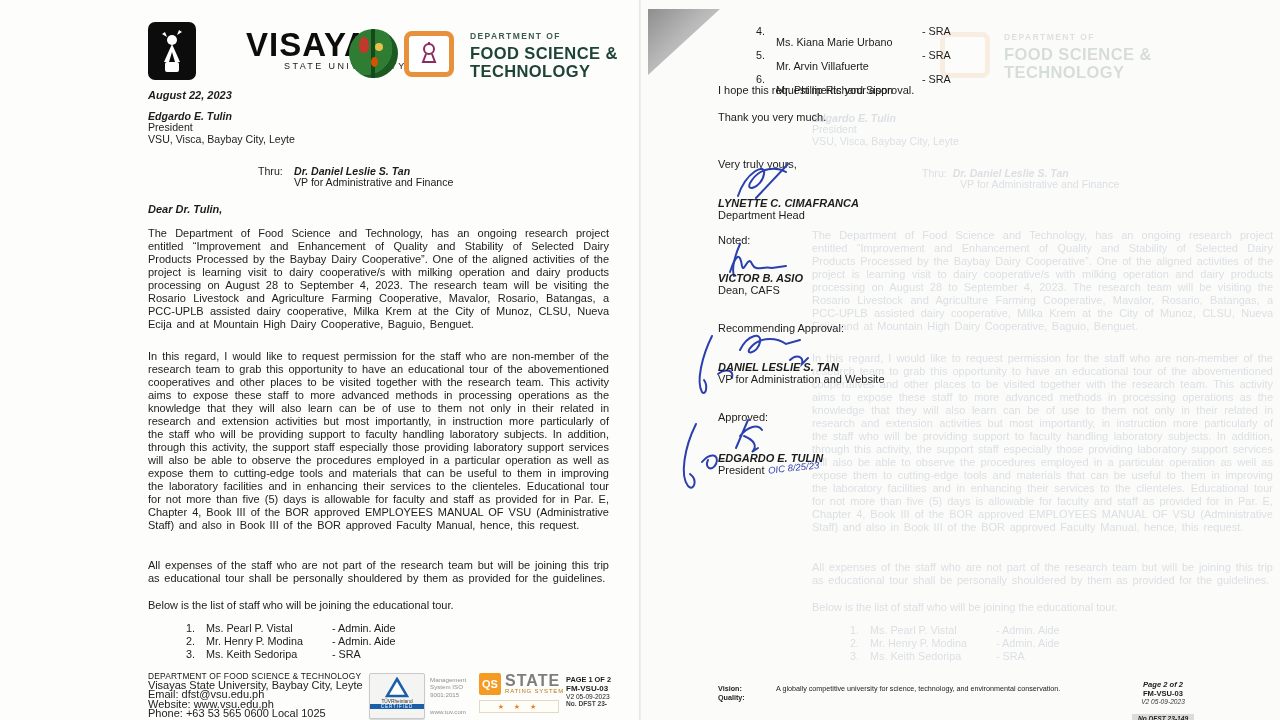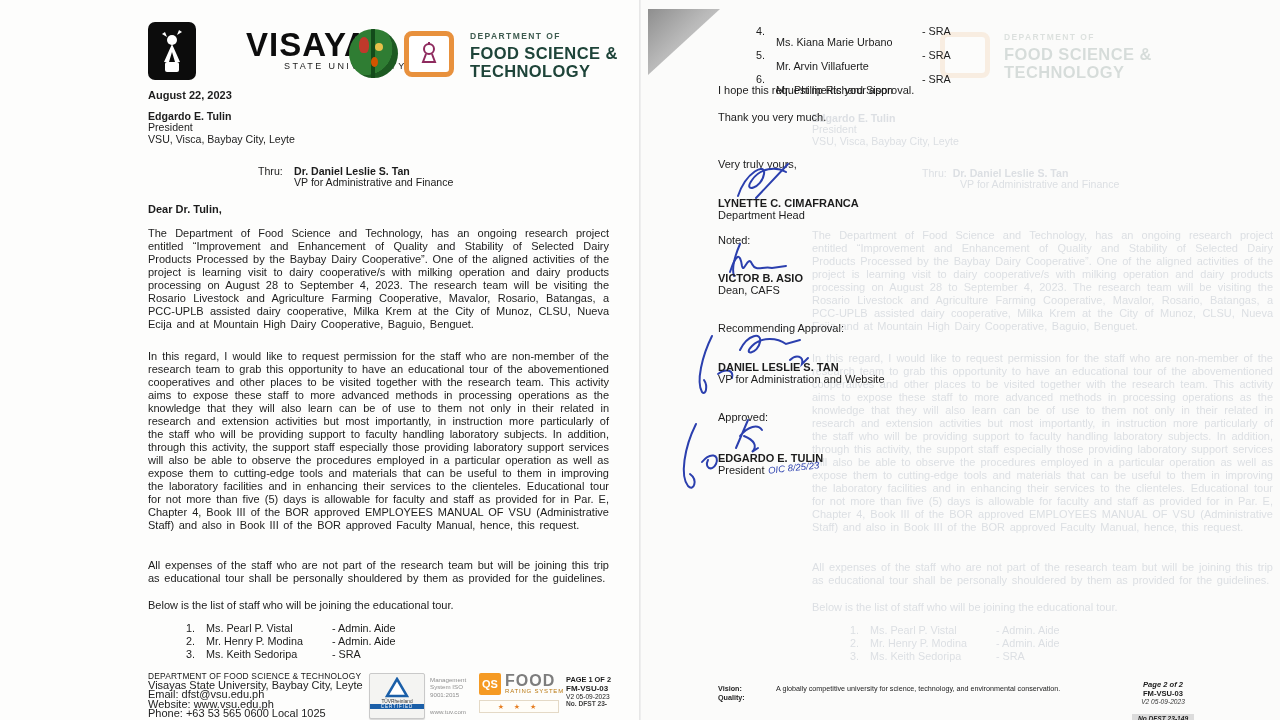--- a/index.html
+++ b/index.html
@@ -20,21 +20,21 @@
   .green-logo .blob2{position:absolute;left:26px;top:14px;width:8px;height:8px;background:#e7c04a;border-radius:50%;}
   .green-logo .blob3{position:absolute;left:22px;top:28px;width:7px;height:10px;background:#d35400;border-radius:50%;}
   .green-logo .stripe{position:absolute;left:22px;top:0;width:4px;height:49px;background:#134a1a;}
   .orange-logo{width:50px;height:46px;border:5px solid #e8913d;border-radius:8px;background:#fff;
                display:flex;align-items:center;justify-content:center;box-sizing:border-box;}
   .dept-label{font-size:8.5px;letter-spacing:1.4px;color:#3f5c50;font-weight:bold;}
   .dept-name{font-size:16.5px;font-weight:bold;color:#1e4439;letter-spacing:.4px;line-height:18px;margin-top:3px;}
   
   .body-txt{font-size:11px;line-height:13px;}
   .just{text-align:justify;word-spacing:1.6px;}
-  .b{font-weight:bold;}
+  .b{font-weight:bold;font-style:italic;}
   .addr{line-height:11.3px;font-size:10.6px;}
   .staff-row{display:flex;font-size:10.8px;line-height:12.8px;}
   .staff-num{width:20px;}
   .staff-name{width:126px;}
   .staff-name2{width:146px;margin-top:11px;}
   
   .f-dept{font-size:8.4px;font-weight:normal;letter-spacing:.2px;color:#141414;}
   .f-line{font-size:11px;line-height:9.3px;color:#222;}
   .tuv{width:54px;height:44px;border:1px solid #c9c9c9;background:#f4f4f2;border-radius:2px;
        display:flex;flex-direction:column;align-items:center;box-shadow:0 1px 1px rgba(0,0,0,.15);}
@@ -169,21 +169,21 @@
       </div>
     </div>
     <div class="abs" style="left:430px;top:676px;width:44px;">
       <div class="iso-txt">Management System ISO 9001:2015</div>
       <div class="iso-txt" style="margin-top:10px;">www.tuv.com</div>
     </div>
     <div class="abs" style="left:479px;top:673px;">
       <div style="display:flex;align-items:flex-start;gap:4px;">
         <div class="qs-box">QS</div>
         <div>
-          <div class="qs-title">FOOD</div>
+          <div class="qs-title">STATE</div>
           <div class="qs-sub">RATING SYSTEM</div>
         </div>
       </div>
       <div class="qs-stars" style="margin-top:5px;">★ ★ ★</div>
     </div>
     <div class="abs" style="left:566px;top:675px;">
       <div class="pi-1">PAGE 1 OF 2</div>
       <div class="pi-2">FM-VSU-03</div>
       <div class="pi-3">V2 05-09-2023</div>
       <div class="pi-4">No. DFST 23-</div>

